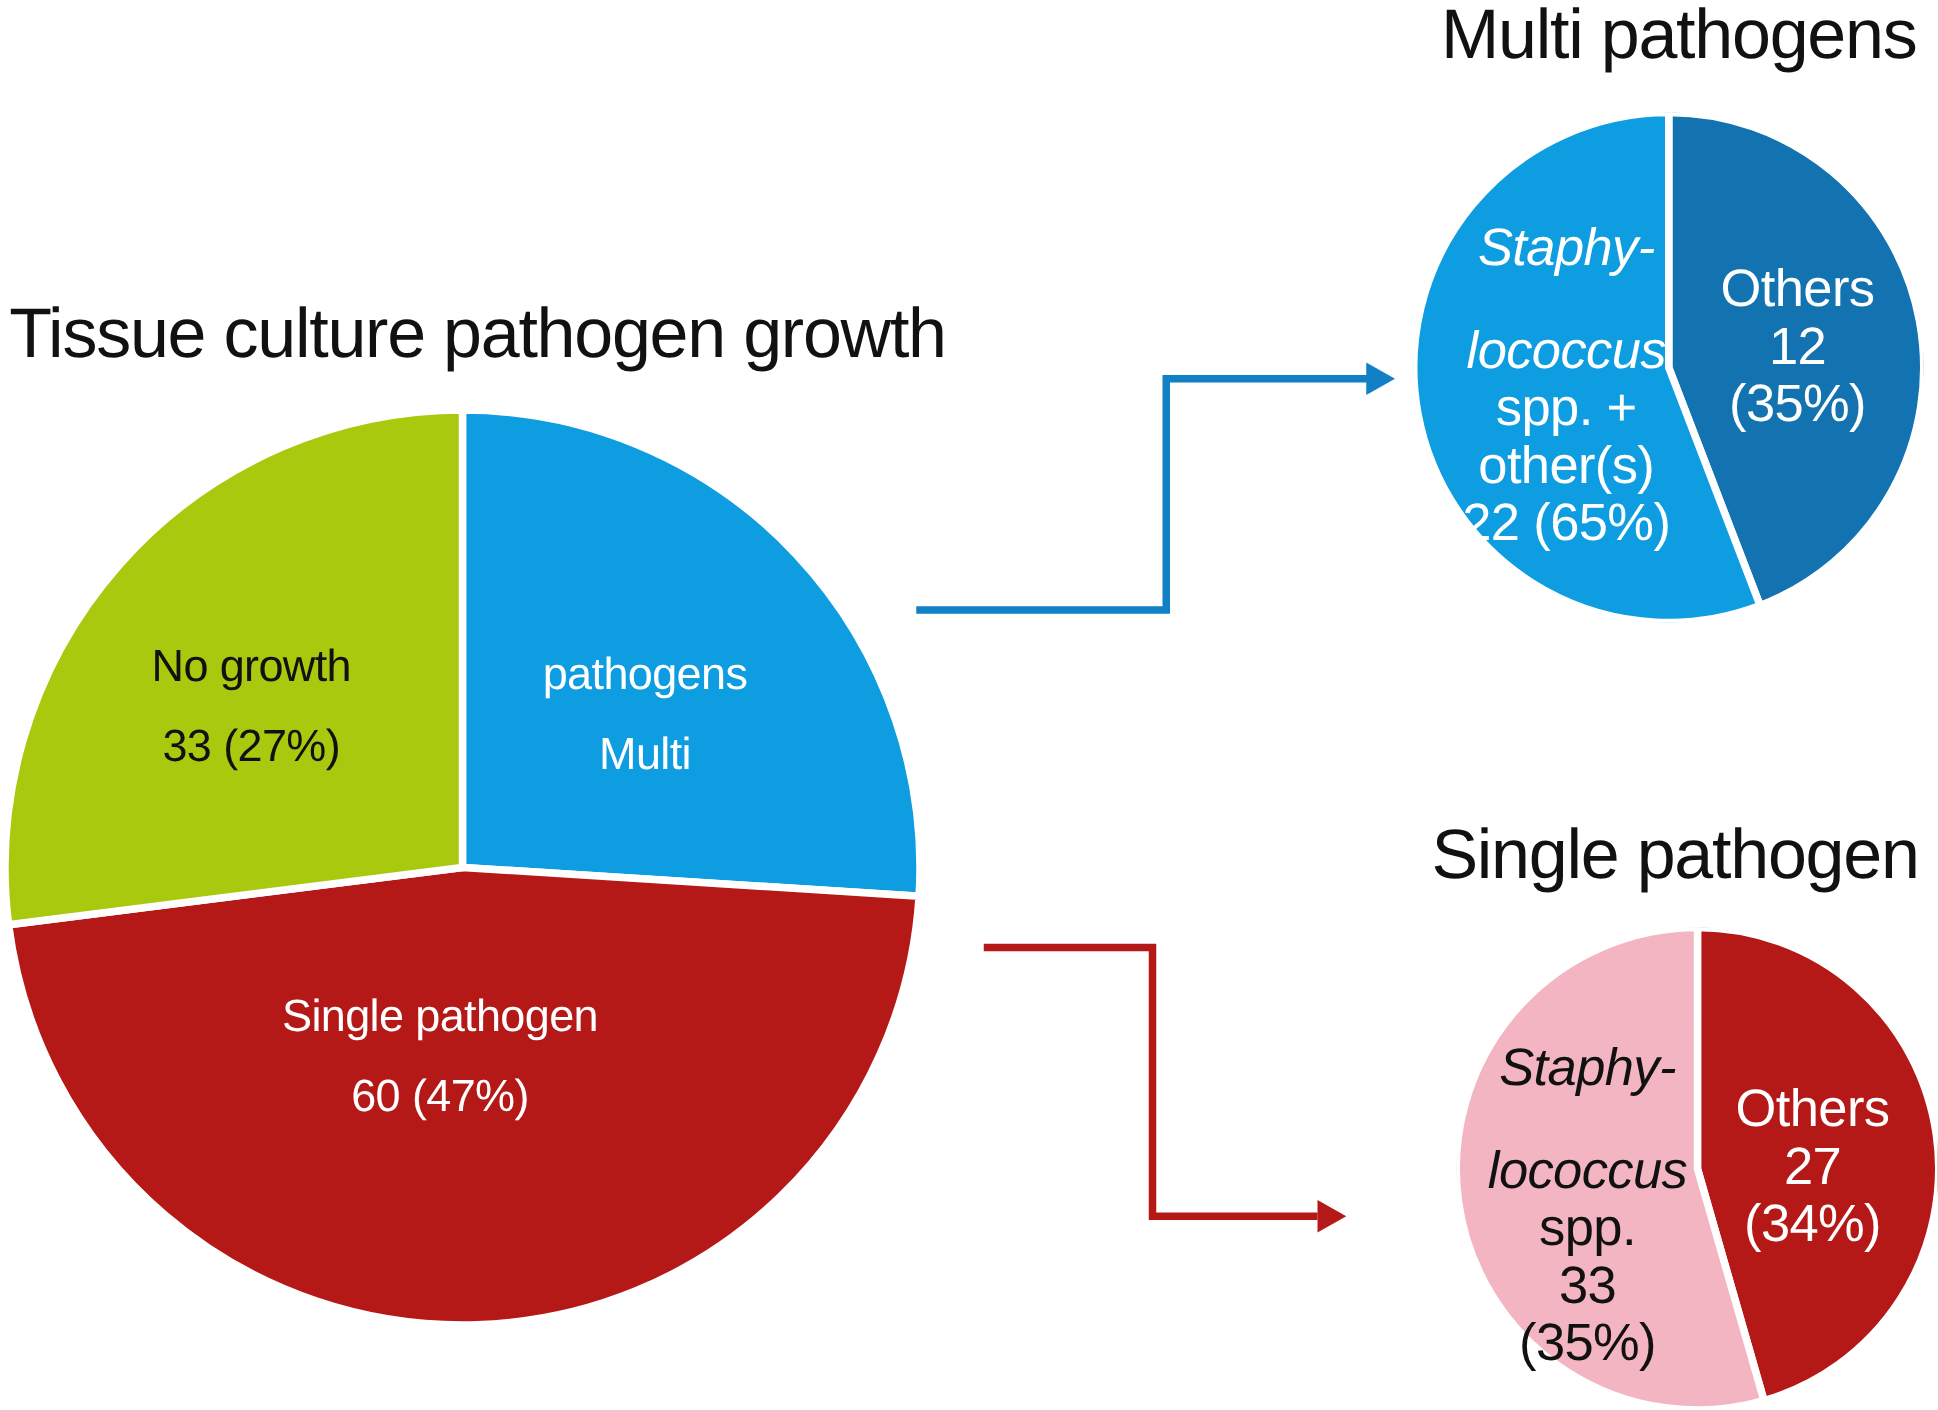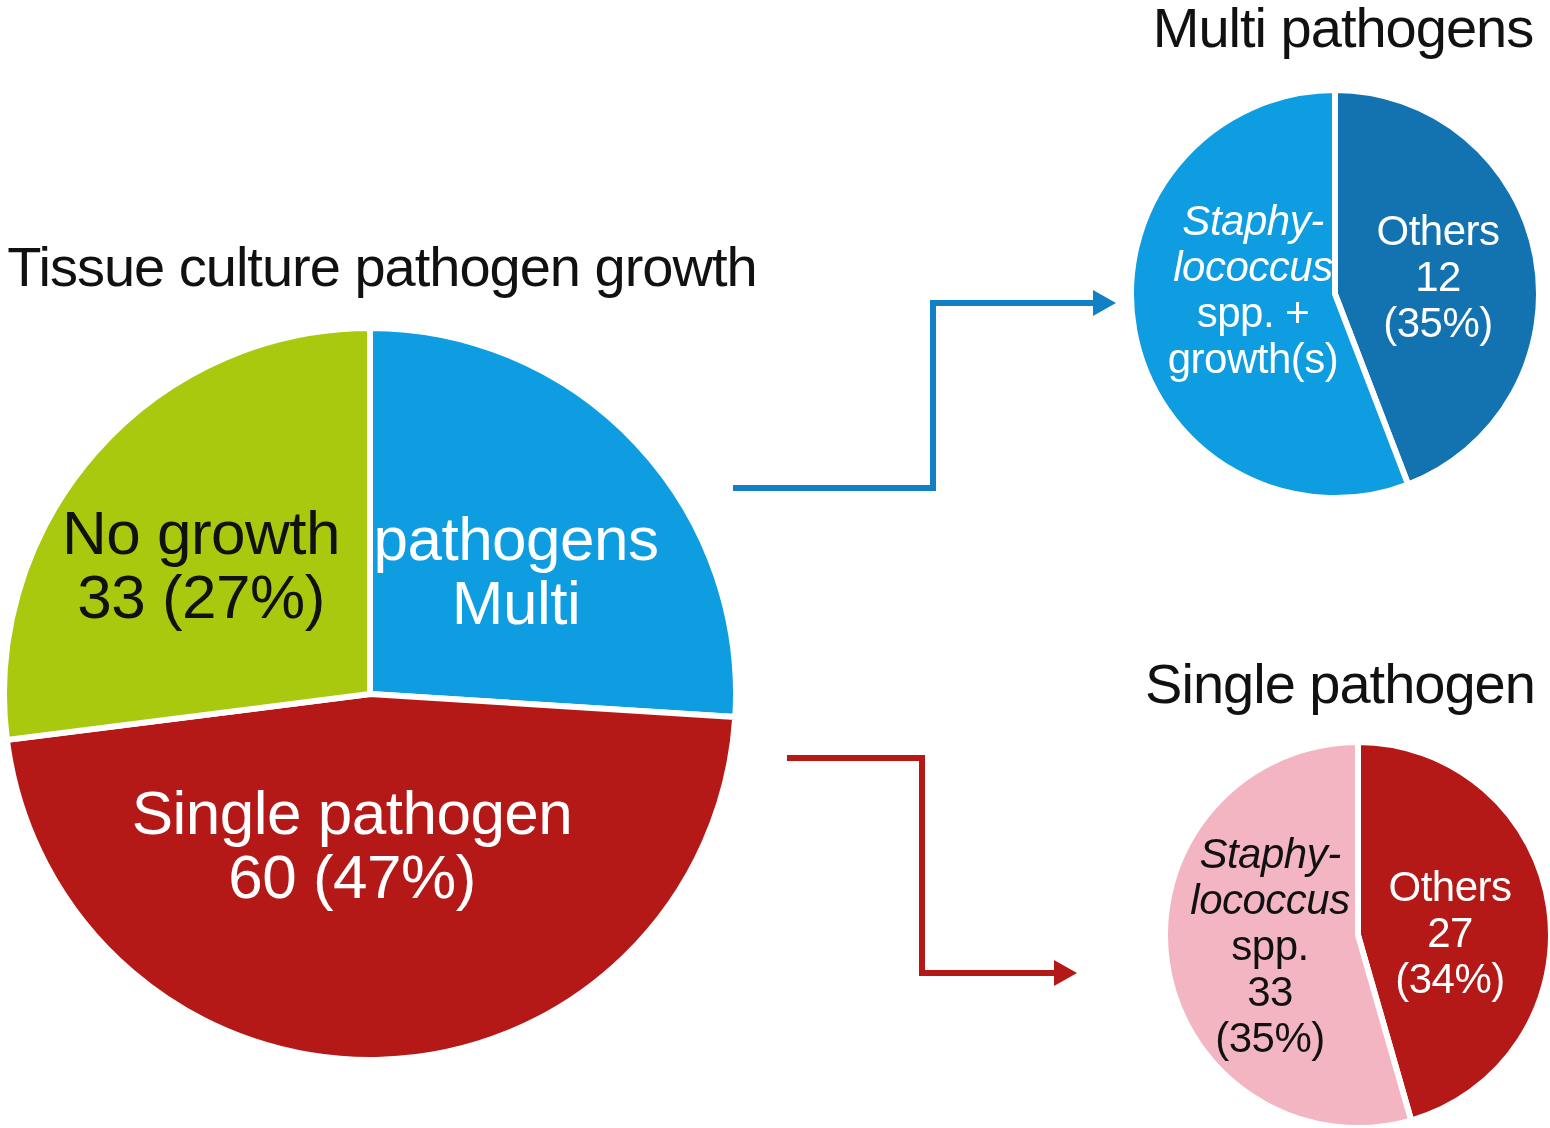--- a/index.html
+++ b/index.html
@@ -8,25 +8,25 @@
     background:#ffffff;
     font-family:"Liberation Sans", sans-serif;
   }
   .abs{position:absolute;transform:translate(-50%,-50%);text-align:center;}
   .title{
     font-size:56px;color:#111111;white-space:nowrap;letter-spacing:-1px;
     font-weight:400;
   }
   .lbl{letter-spacing:-0.5px;}
   .lbl span{display:block;}
-  .lbl-lg{font-size:62px;line-height:64px;}
+  .lbl-lg{font-size:36px;line-height:64px;}
   .lbl-sm{font-size:42px;line-height:46px;}
   .txt-light{color:#ffffff;}
   .txt-dark{color:#111111;}
-  .it{font-style:italic;}
+  .it{font-style:italic;margin-top:36px;}
   svg.pie,svg#arrow-layer{position:absolute;display:block;}
   svg#arrow-layer{left:0;top:0;pointer-events:none;}
 </style>
 </head>
 <body>
 
 <div class="abs title" style="left:382px;top:266px;">Tissue culture pathogen growth</div>
 <div class="abs title" style="left:1343px;top:27px;">Multi pathogens</div>
 <div class="abs title" style="left:1340px;top:683px;">Single pathogen</div>
 
@@ -63,21 +63,22 @@
 
 <div class="abs lbl lbl-lg txt-light" style="left:352px;top:845px;">
   <span>Single pathogen</span>
   <span>60 (47%)</span>
 </div>
 
 <div class="abs lbl lbl-sm txt-light" style="left:1253px;top:290px;">
   <span class="it">Staphy-</span>
   <span class="it">lococcus</span>
   <span>spp. +</span>
-  <span>growth(s)</span>
+  <span>other(s)</span>
+  <span>22 (65%)</span>
 </div>
 
 <div class="abs lbl lbl-sm txt-light" style="left:1438px;top:277px;">
   <span>Others</span>
   <span>12</span>
   <span>(35%)</span>
 </div>
 
 <div class="abs lbl lbl-sm txt-dark" style="left:1270px;top:946px;">
   <span class="it">Staphy-</span>

